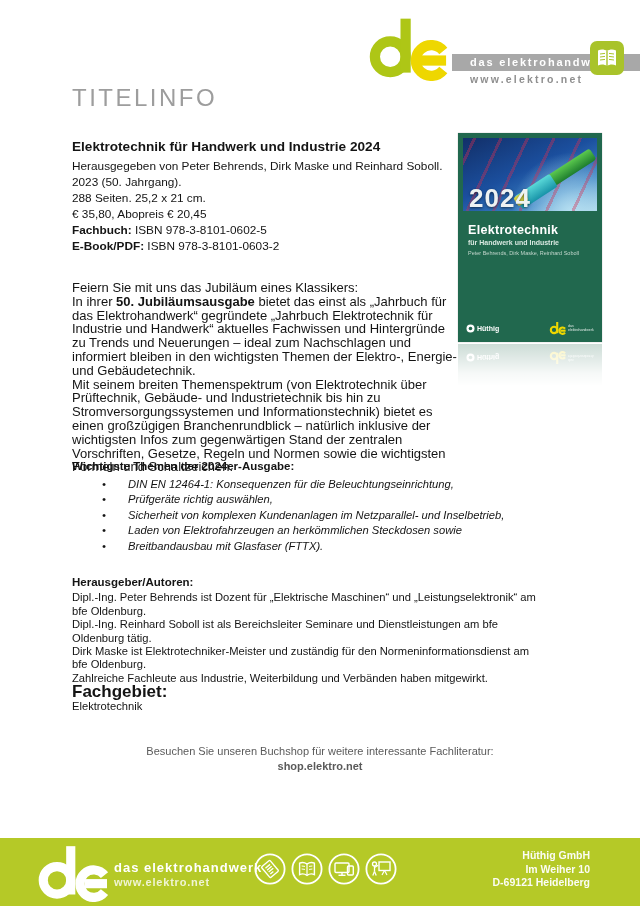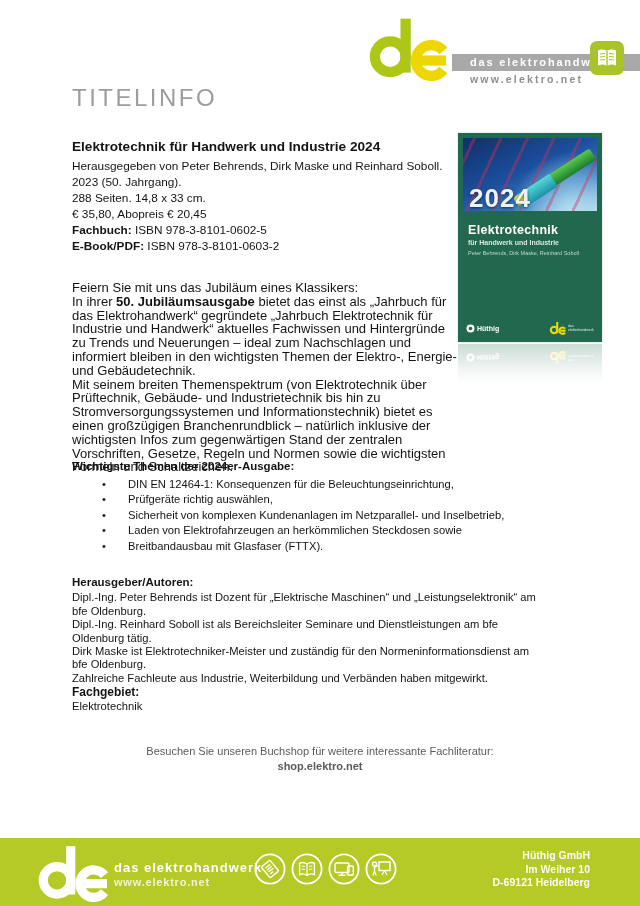--- a/index.html
+++ b/index.html
@@ -49,28 +49,28 @@
   .refl .clone{transform:scaleY(-1);opacity:.5;}
   .refl::after{content:"";position:absolute;inset:0;
       background:linear-gradient(to bottom,rgba(255,255,255,.55),rgba(255,255,255,.92) 70%,#fff);}
 
   
   .desc{position:absolute;left:72px;top:281px;width:390px;font-size:13px;line-height:13.8px;white-space:pre-wrap;}
   .desc b{font-weight:bold;}
 
   .topics{position:absolute;left:72px;top:459px;width:470px;font-size:11.2px;line-height:15.6px;}
   .topics .hd{font-weight:bold;font-size:11.5px;margin-bottom:2px;}
-  .topics .li{position:relative;padding-left:56px;}
+  .topics .li{position:relative;padding-left:56px;font-style:italic;}
   .topics .li::before{content:"\2022";position:absolute;left:30px;}
 
   .authors{position:absolute;left:72px;top:561px;width:472px;font-size:11.2px;line-height:13.4px;}
   .authors .hd{font-weight:bold;font-size:11.5px;margin-bottom:2px;margin-top:15px;}
 
   .subject{position:absolute;left:72px;top:685px;font-size:11.2px;line-height:14px;}
-  .subject .hd{font-weight:bold;font-size:12px;}
+  .subject .hd{font-weight:bold;font-size:17px;}
 
   .shopnote{position:absolute;left:0;right:0;top:744px;text-align:center;color:#5a5a5a;
             font-size:11px;line-height:15px;}
   .shopnote .l2{font-weight:bold;}
 
   
   .footer{position:absolute;left:0;top:838px;width:640px;height:68px;background:#b5c927;}
   .f-mark{position:absolute;left:34px;top:4px;width:76px;height:60px;}
   .f-tagline{position:absolute;left:114px;top:22px;font-size:13px;font-weight:bold;color:#fff;letter-spacing:1px;white-space:nowrap;}
   .f-site{position:absolute;left:114px;top:38px;font-size:11px;font-weight:bold;color:rgba(255,255,255,.8);letter-spacing:.8px;}
@@ -104,21 +104,21 @@
     <line x1="19" y1="18.4" x2="24" y2="19" stroke="#a9c32a" stroke-width="1"></line>
   </svg>
   <div class="brand-site-top">www.elektro.net</div>
 
   <div class="titelinfo">TITELINFO</div>
 
   <div class="info">
     <div class="b-title">Elektrotechnik für Handwerk und Industrie 2024</div>
     <div>Herausgegeben von Peter Behrends, Dirk Maske und Reinhard Soboll.</div>
     <div>2023 (50. Jahrgang).</div>
-    <div>288 Seiten. 14,8 x 33 cm.</div>
+    <div>288 Seiten. 25,2 x 21 cm.</div>
     <div>€ 35,80, Abopreis € 20,45</div>
     <div><b>Fachbuch:</b><span> ISBN 978-3-8101-0602-5</span></div>
     <div><b>E-Book/PDF:</b><span> ISBN 978-3-8101-0603-2</span></div>
   </div>
 
   <div class="cover-wrap">
     <div class="cover">
       <div class="cover-photo">
         <div class="cable1"></div>
         <div class="cable2"></div>

